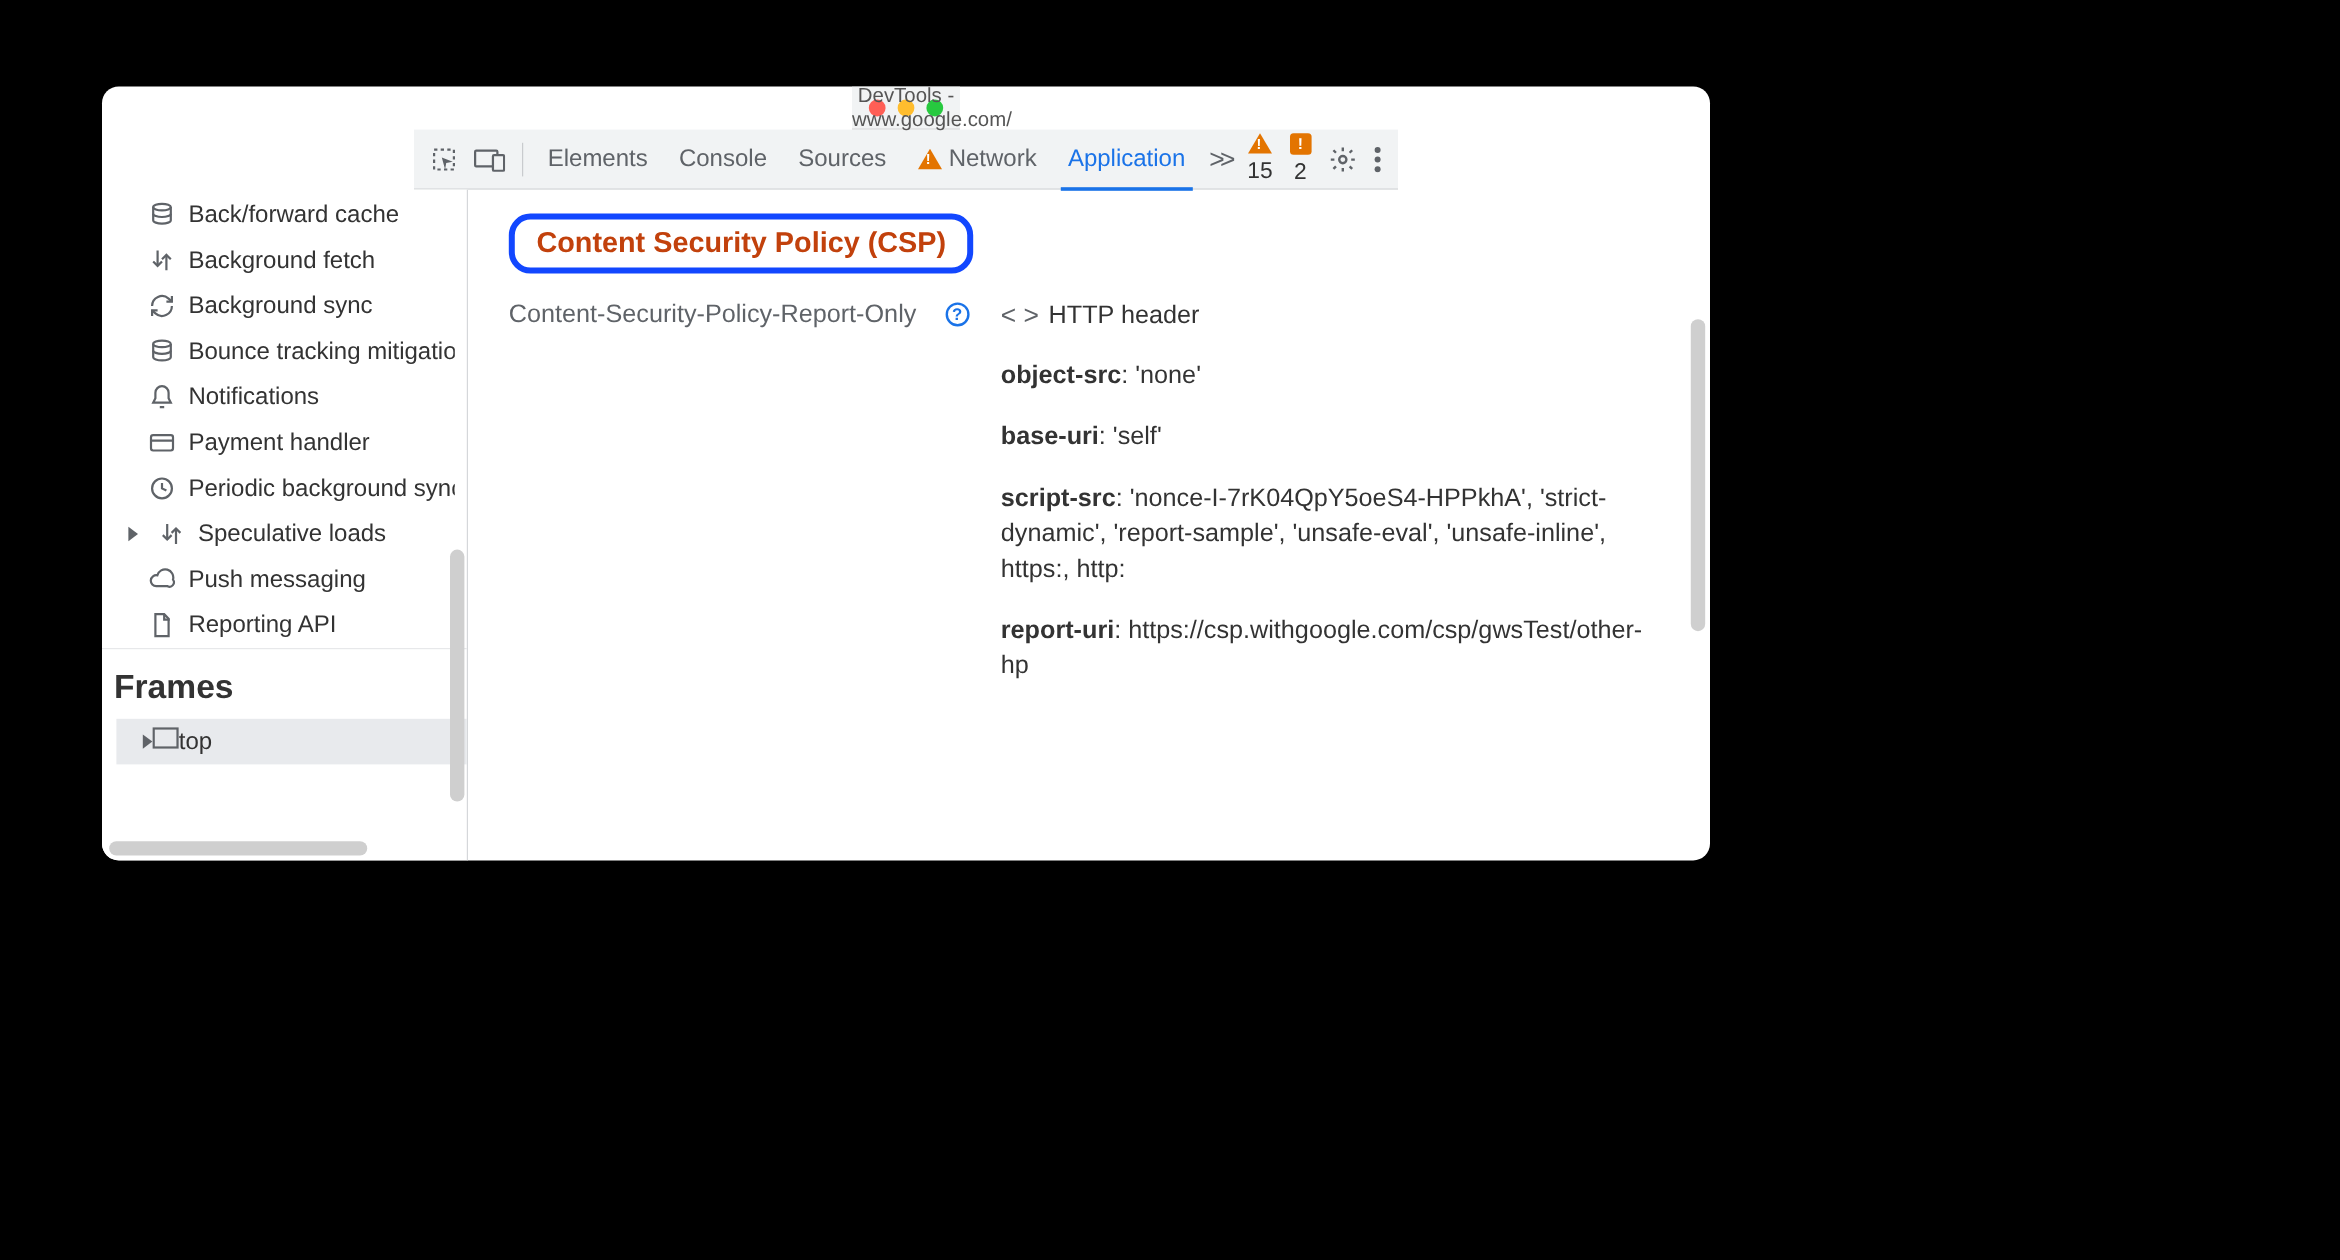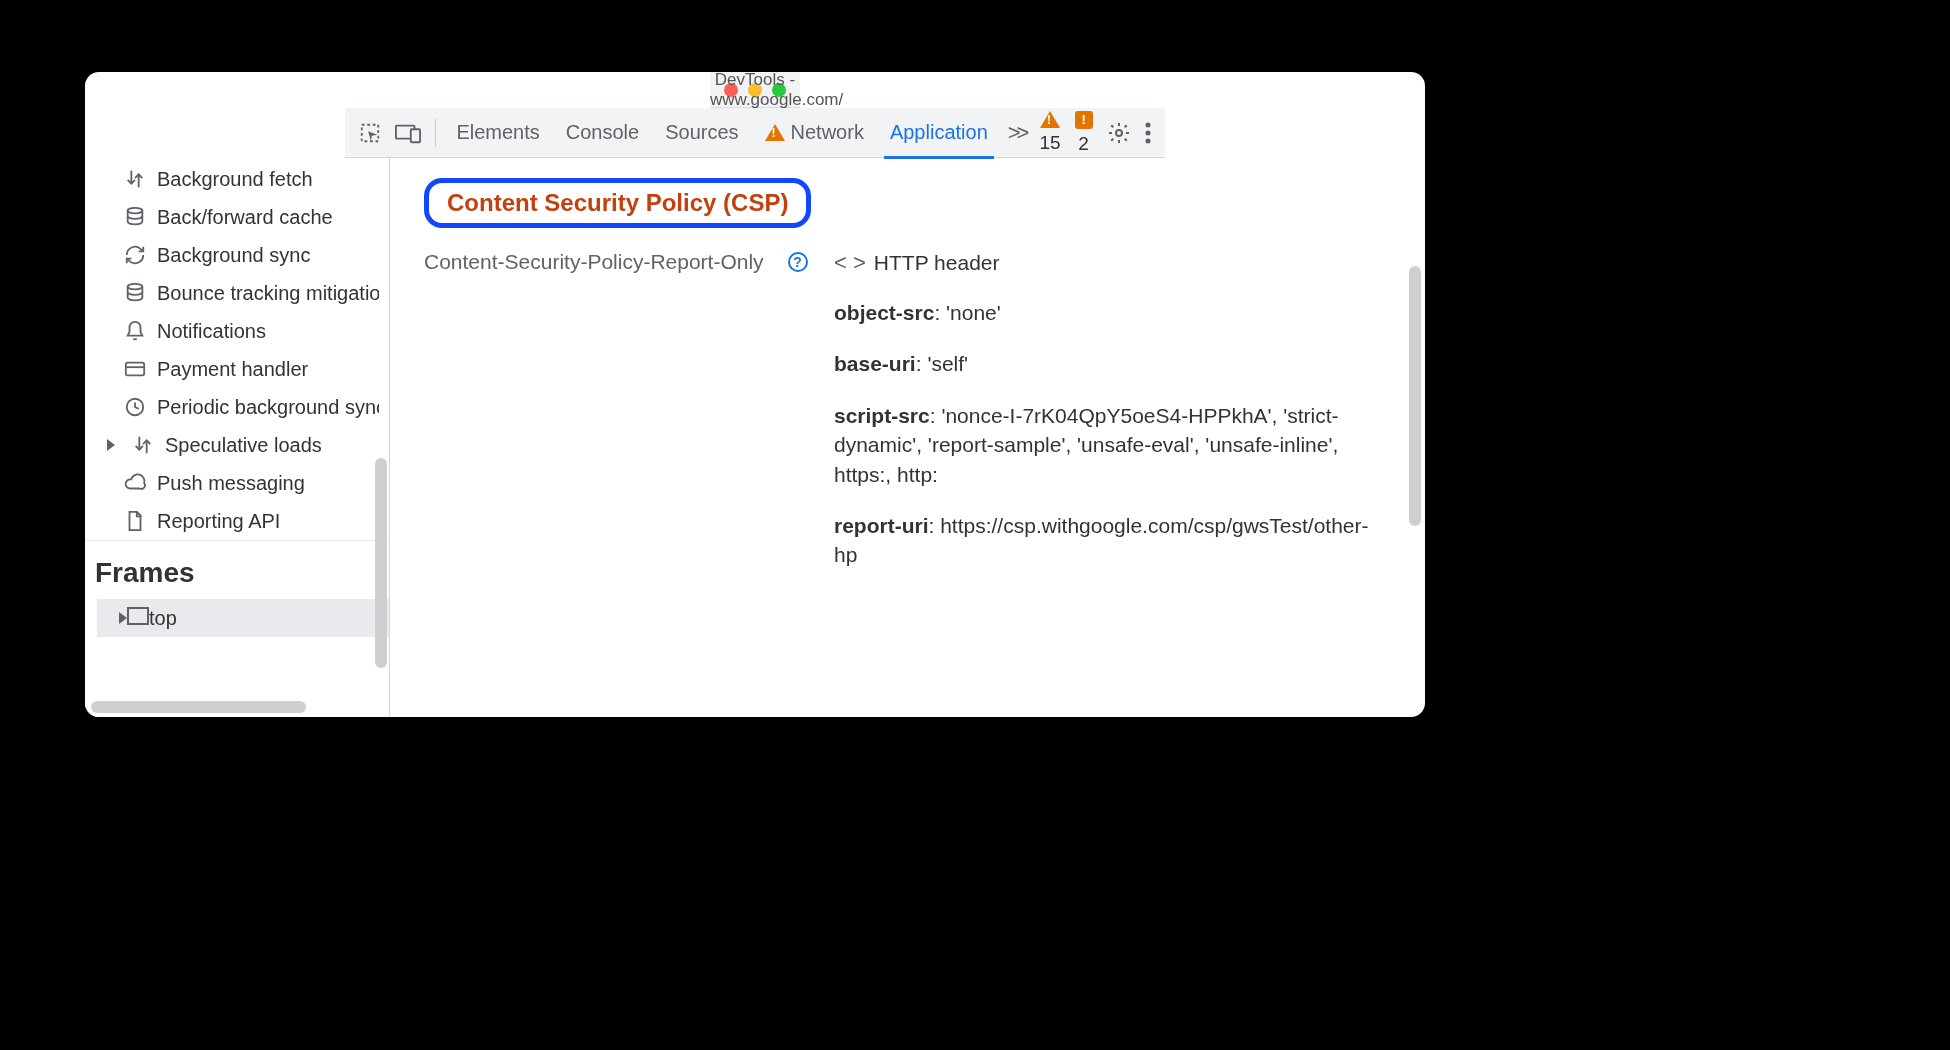--- a/index.html
+++ b/index.html
@@ -297,37 +297,37 @@
     </div>
   </div>
 
   <div class="body">
 
     <div class="sidebar">
       <div class="sb-list" id="sb-list">
           <div class="sb-item">
             <span class="ico">
               <svg width="22" height="22" viewBox="0 0 24 24" fill="none" stroke="#5f6368" stroke-width="2">
+                <ellipse cx="12" cy="5" rx="8" ry="3"></ellipse>
+                <path d="M4 5v6c0 1.7 3.6 3 8 3s8-1.3 8-3V5"></path>
+                <path d="M4 11v6c0 1.7 3.6 3 8 3s8-1.3 8-3v-6"></path>
+              </svg>
+            </span>
+            <span class="label">Back/forward cache</span>
+          </div>
+          <div class="sb-item">
+            <span class="ico">
+              <svg width="22" height="22" viewBox="0 0 24 24" fill="none" stroke="#5f6368" stroke-width="2">
                 <path d="M8 3v14"></path>
                 <path d="M4 13l4 4 4-4"></path>
                 <path d="M16 21V7"></path>
                 <path d="M12 11l4-4 4 4"></path>
               </svg>
             </span>
             <span class="label">Background fetch</span>
-          </div>
-          <div class="sb-item">
-            <span class="ico">
-              <svg width="22" height="22" viewBox="0 0 24 24" fill="none" stroke="#5f6368" stroke-width="2">
-                <ellipse cx="12" cy="5" rx="8" ry="3"></ellipse>
-                <path d="M4 5v6c0 1.7 3.6 3 8 3s8-1.3 8-3V5"></path>
-                <path d="M4 11v6c0 1.7 3.6 3 8 3s8-1.3 8-3v-6"></path>
-              </svg>
-            </span>
-            <span class="label">Back/forward cache</span>
           </div>
           <div class="sb-item">
             <span class="ico">
               <svg width="22" height="22" viewBox="0 0 24 24" fill="none" stroke="#5f6368" stroke-width="2">
                 <path d="M3 12a9 9 0 0 1 15-6.7L21 8"></path>
                 <path d="M21 3v5h-5"></path>
                 <path d="M21 12a9 9 0 0 1-15 6.7L3 16"></path>
                 <path d="M3 21v-5h5"></path>
               </svg>
             </span>

